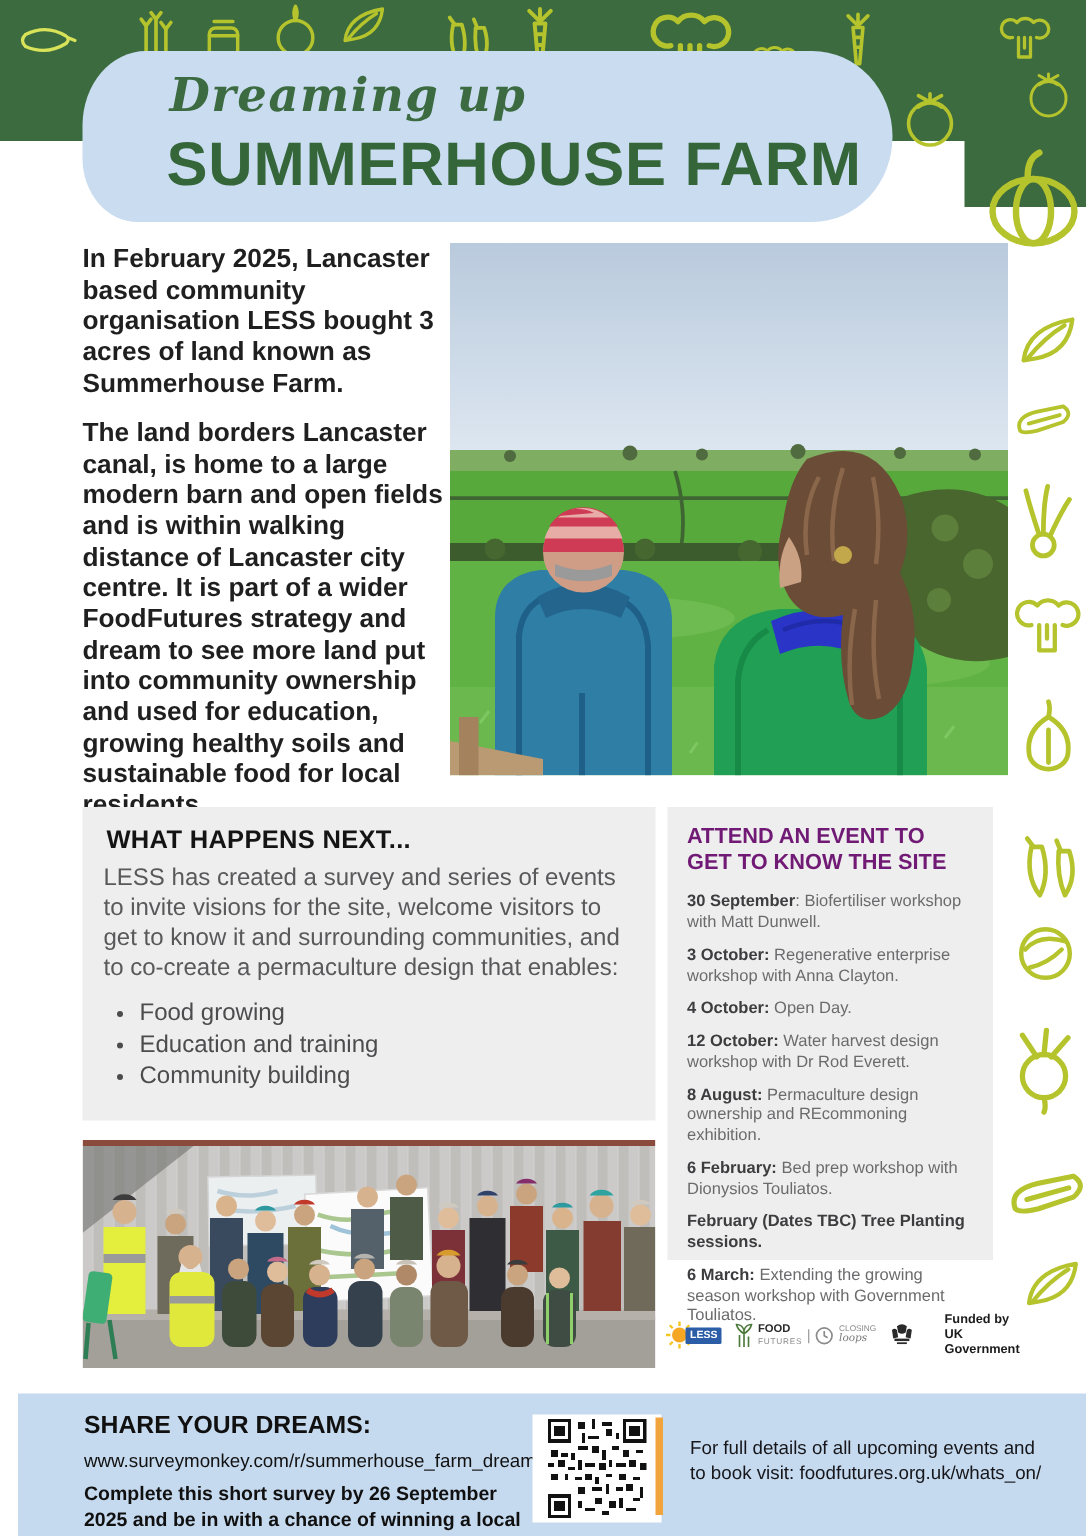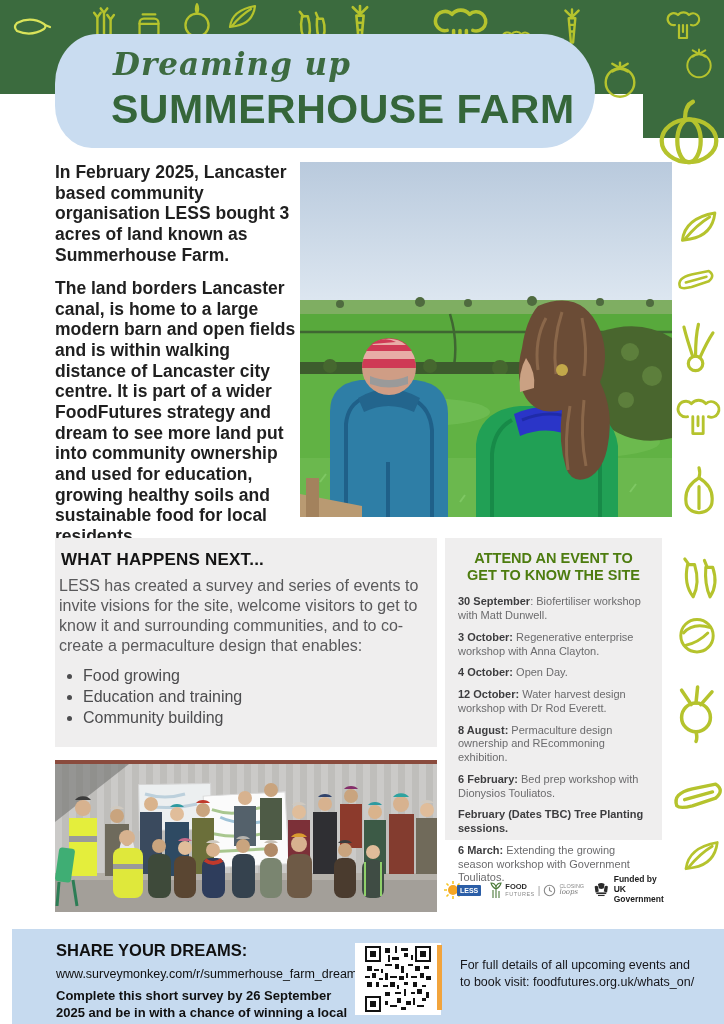--- a/index.html
+++ b/index.html
@@ -22,44 +22,44 @@
   
   .intro{position:absolute;left:55px;top:150px;width:243px;color:#1f1f1f;}
   .intro p{font-weight:700;font-size:17.5px;line-height:1.18;margin:12px 0 13px 0;}
 
   
   .photo-main{position:absolute;left:300px;top:162px;width:372px;height:355px;overflow:hidden;}
   .photo-group{position:absolute;left:55px;top:760px;width:382px;height:152px;overflow:hidden;}
 
   
   .panel{position:absolute;background:#efeeee;}
-  .what-next{left:55px;top:538px;width:382px;height:209px;padding:12px 4px;box-sizing:border-box;}
+  .what-next{left:55px;top:538px;width:382px;height:209px;padding:12px 14px;box-sizing:border-box;}
   .what-next h2{margin:0 0 6px 2px;font-size:17px;font-weight:800;color:#141414;letter-spacing:0.2px;}
   .what-next .body{margin:0;font-size:16px;line-height:1.25;color:#59595b;}
   .what-next ul{margin:10px 0 0 6px;padding-left:18px;color:#4c4c4e;}
   .what-next li{font-size:16px;line-height:1.25;margin:1px 0;}
 
   .events{left:445px;top:538px;width:217px;height:302px;padding:12px 13px;box-sizing:border-box;}
-  .events h2{margin:0 0 12px 0;font-size:14.5px;font-weight:800;color:#4d7c0f;line-height:1.15;text-align:center;}
+  .events h2{margin:0 0 12px 0;font-size:14.5px;font-weight:800;color:#701a75;line-height:1.15;}
   .events p{margin:0 0 8px 0;font-size:11px;line-height:1.25;color:#6b6b6d;}
   .events .ev-date{font-weight:700;color:#3d3d3f;}
 
   
   .logos{position:absolute;left:443px;top:872px;width:224px;height:36px;display:flex;
          align-items:center;gap:9px;}
   .logo-less{display:flex;align-items:center;}
   .less-box{background:#2b5ea7;color:#fff;font-size:7px;font-weight:800;padding:2px 3px;
          border-radius:1px;margin-left:-6px;line-height:1;}
   .logo-food{display:flex;align-items:center;gap:3px;}
   .food-txt{font-size:7.5px;font-weight:800;color:#2b2b2b;line-height:1;}
   .food-txt .sub{font-weight:400;font-size:5.5px;color:#8a8a8a;letter-spacing:0.5px;}
   .pipe{color:#9a9a9a;font-size:10px;}
   .closing-txt{font-size:5.5px;color:#8a8a8a;line-height:1;}
   .closing-txt .lp{font-family:"DejaVu Serif",serif;font-style:italic;font-size:7px;color:#7a7a7a;}
-  .logo-gov{display:flex;align-items:center;gap:4px;}
+  .logo-gov{display:flex;align-items:center;gap:20px;}
   .gov-txt{font-size:8.5px;font-weight:700;color:#1b1b1b;line-height:1.15;}
 
   
   .footer{position:absolute;left:12px;top:929px;width:712px;height:107px;background:#c6daef;}
   .f-left{position:absolute;left:44px;top:12px;width:300px;color:#101010;}
   .f-head{font-size:16.5px;font-weight:800;margin:0 0 7px 0;}
   .f-url{font-size:12.5px;font-weight:500;margin:0 0 7px 0;}
   .f-note{font-size:13px;font-weight:700;margin:0;line-height:1.3;}
   .qr-box{position:absolute;left:343px;top:14px;width:86px;height:72px;background:#ffffff;
           display:flex;align-items:center;justify-content:center;}

